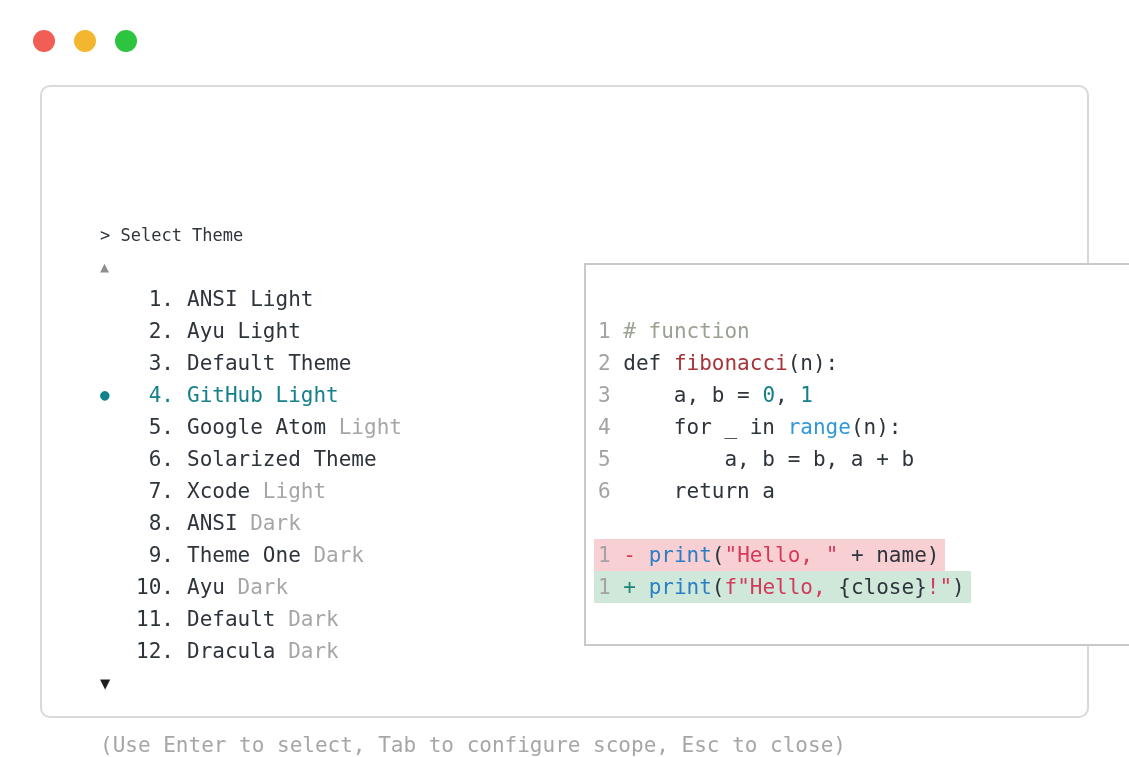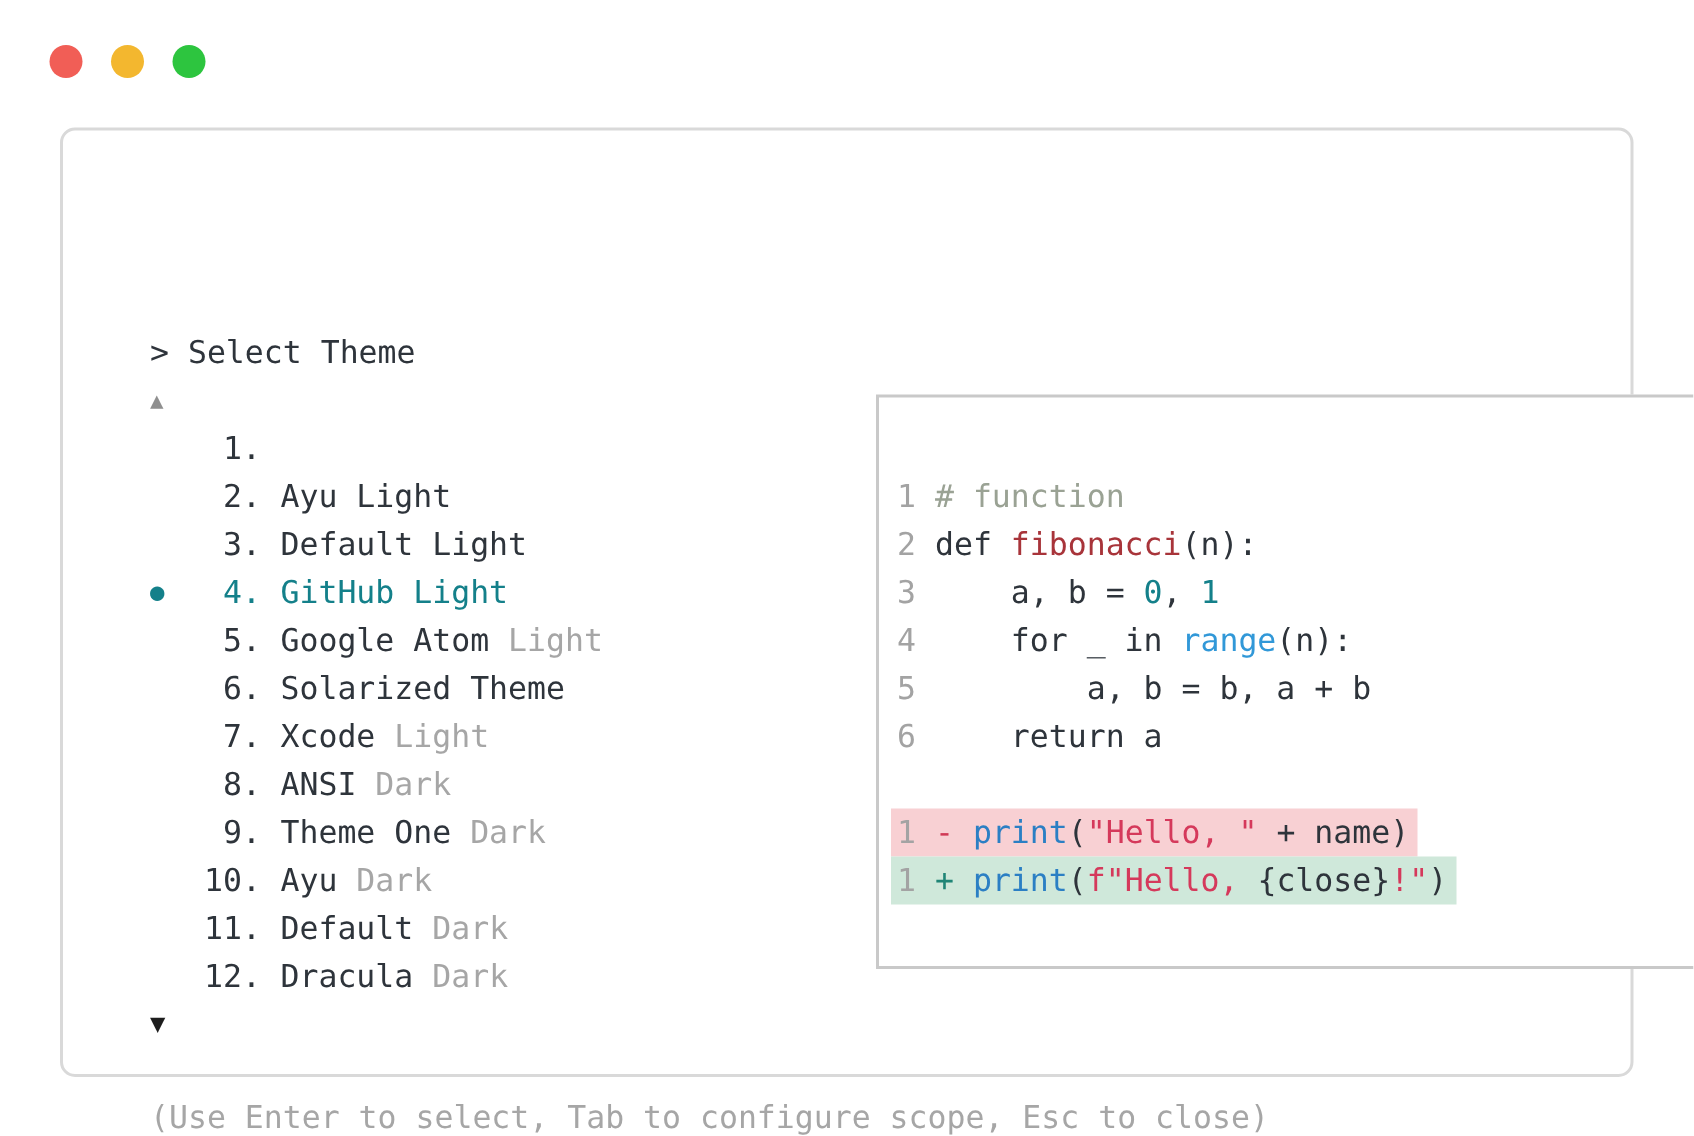--- a/index.html
+++ b/index.html
@@ -12,21 +12,21 @@
   .light{width:22px;height:22px;border-radius:50%;display:inline-block;}
   .light-red{background:var(--light_red);}
   .light-yellow{background:var(--light_yellow);}
   .light-green{background:var(--light_green);}
   
   .window{
     position:absolute;left:40px;top:85px;width:1049px;height:633px;
     border:2px solid var(--window_border);border-radius:10px;background:#fff;box-sizing:border-box;
   }
   .prompt-row{position:absolute;left:58px;top:132px;height:32px;line-height:32px;
-    font-size:21px;color:var(--ink);white-space:pre;}
+    font-size:17px;color:var(--ink);white-space:pre;}
   .scroll-up{position:absolute;left:58px;top:164px;height:32px;line-height:32px;
     font-size:15px;color:var(--arrow_up);}
   .scroll-down{position:absolute;left:58px;top:580px;height:32px;line-height:32px;
     font-size:17px;color:var(--arrow_down);}
   .theme-list{position:absolute;left:58px;top:196px;margin:0;padding:0;list-style:none;}
   .theme-item{display:flex;height:32px;line-height:32px;font-size:21px;white-space:pre;align-items:center;}
   .marker{width:34px;color:var(--teal);font-size:16px;line-height:32px;}
   .num{width:40px;text-align:right;color:var(--ink);margin-right:13px;}
   .num.sel{color:var(--teal);}
   .seg-item{color:var(--ink);}
@@ -65,23 +65,23 @@
   <div class="lights">
     <span class="light light-red"></span>
     <span class="light light-yellow"></span>
     <span class="light light-green"></span>
   </div>
 
   <div class="window">
     <div class="prompt-row">&gt; Select Theme</div>
     <div class="scroll-up">▲</div>
     <ul class="theme-list" id="theme-list">
-        <li class="theme-item"><span class="marker"></span><span class="num">1.</span></li>
+        <li class="theme-item"><span class="marker"></span><span class="num">1.</span><span class="seg-item">ANSI Light</span></li>
         <li class="theme-item"><span class="marker"></span><span class="num">2.</span><span class="seg-item">Ayu Light</span></li>
-        <li class="theme-item"><span class="marker"></span><span class="num">3.</span><span class="seg-item">Default Light</span></li>
+        <li class="theme-item"><span class="marker"></span><span class="num">3.</span><span class="seg-item">Default Theme</span></li>
         <li class="theme-item"><span class="marker">●</span><span class="num sel">4.</span><span class="seg-selected">GitHub Light</span></li>
         <li class="theme-item"><span class="marker"></span><span class="num">5.</span><span class="seg-item">Google Atom </span><span class="seg-muted">Light</span></li>
         <li class="theme-item"><span class="marker"></span><span class="num">6.</span><span class="seg-item">Solarized Theme</span></li>
         <li class="theme-item"><span class="marker"></span><span class="num">7.</span><span class="seg-item">Xcode </span><span class="seg-muted">Light</span></li>
         <li class="theme-item"><span class="marker"></span><span class="num">8.</span><span class="seg-item">ANSI </span><span class="seg-muted">Dark</span></li>
         <li class="theme-item"><span class="marker"></span><span class="num">9.</span><span class="seg-item">Theme One </span><span class="seg-muted">Dark</span></li>
         <li class="theme-item"><span class="marker"></span><span class="num">10.</span><span class="seg-item">Ayu </span><span class="seg-muted">Dark</span></li>
         <li class="theme-item"><span class="marker"></span><span class="num">11.</span><span class="seg-item">Default </span><span class="seg-muted">Dark</span></li>
         <li class="theme-item"><span class="marker"></span><span class="num">12.</span><span class="seg-item">Dracula </span><span class="seg-muted">Dark</span></li>
       </ul>

